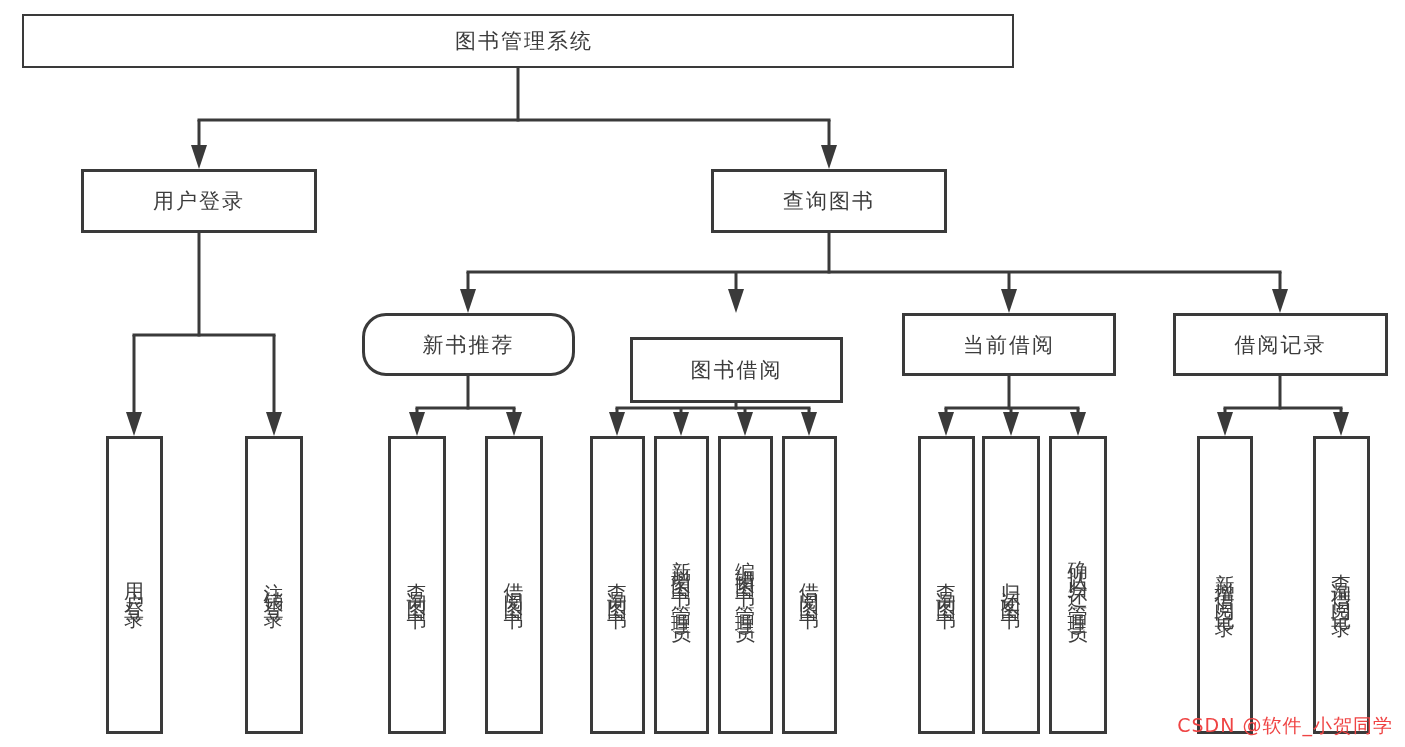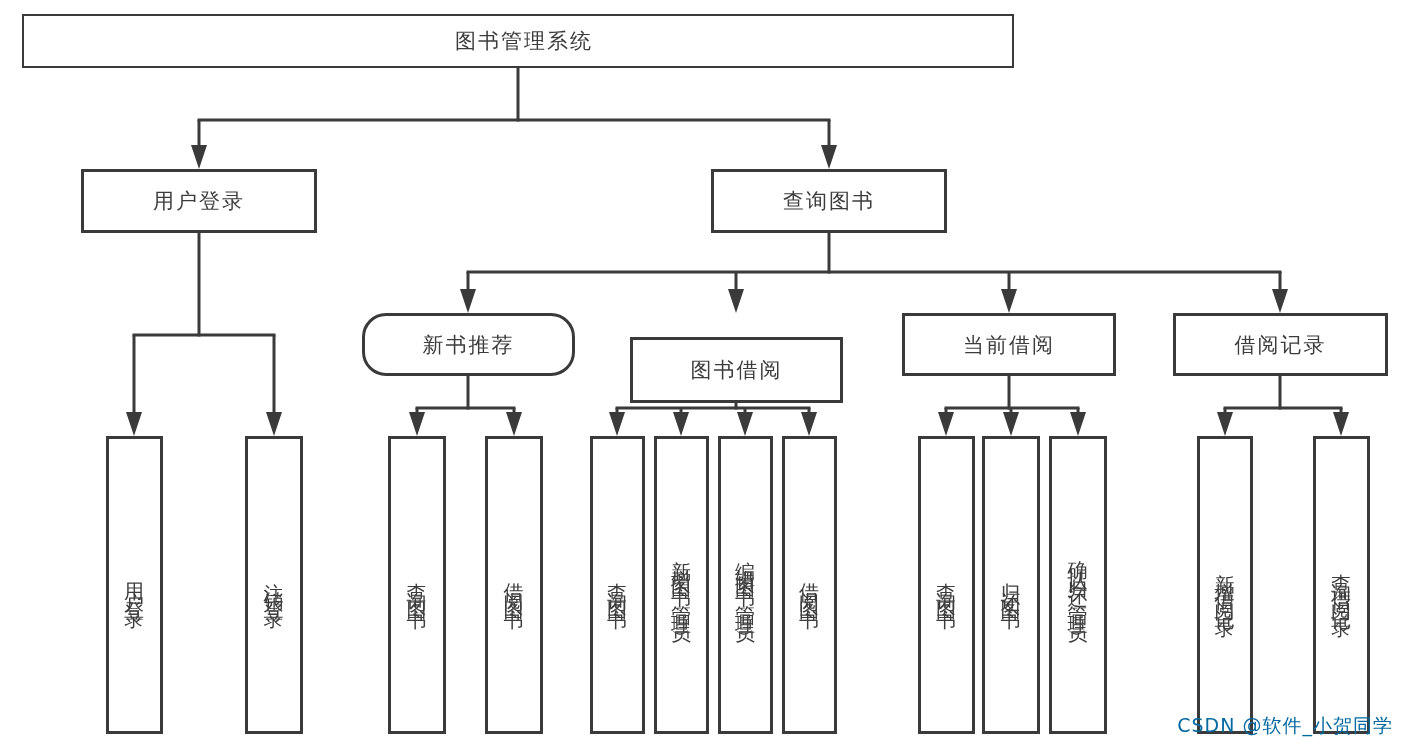--- a/index.html
+++ b/index.html
@@ -34,21 +34,21 @@
     text-orientation:mixed;
     font-size:20px;
     line-height:1;
     letter-spacing:9px;
     white-space:nowrap;
   }
   #watermark{
     position:absolute;
     right:12px;bottom:8px;
     font-size:19px;
-    color:#0369a1;
+    color:#ef4444;
     letter-spacing:1px;
     z-index:3;
     white-space:nowrap;
   }
 </style>
 </head>
 <body>
 
 <div id="stage">
 

